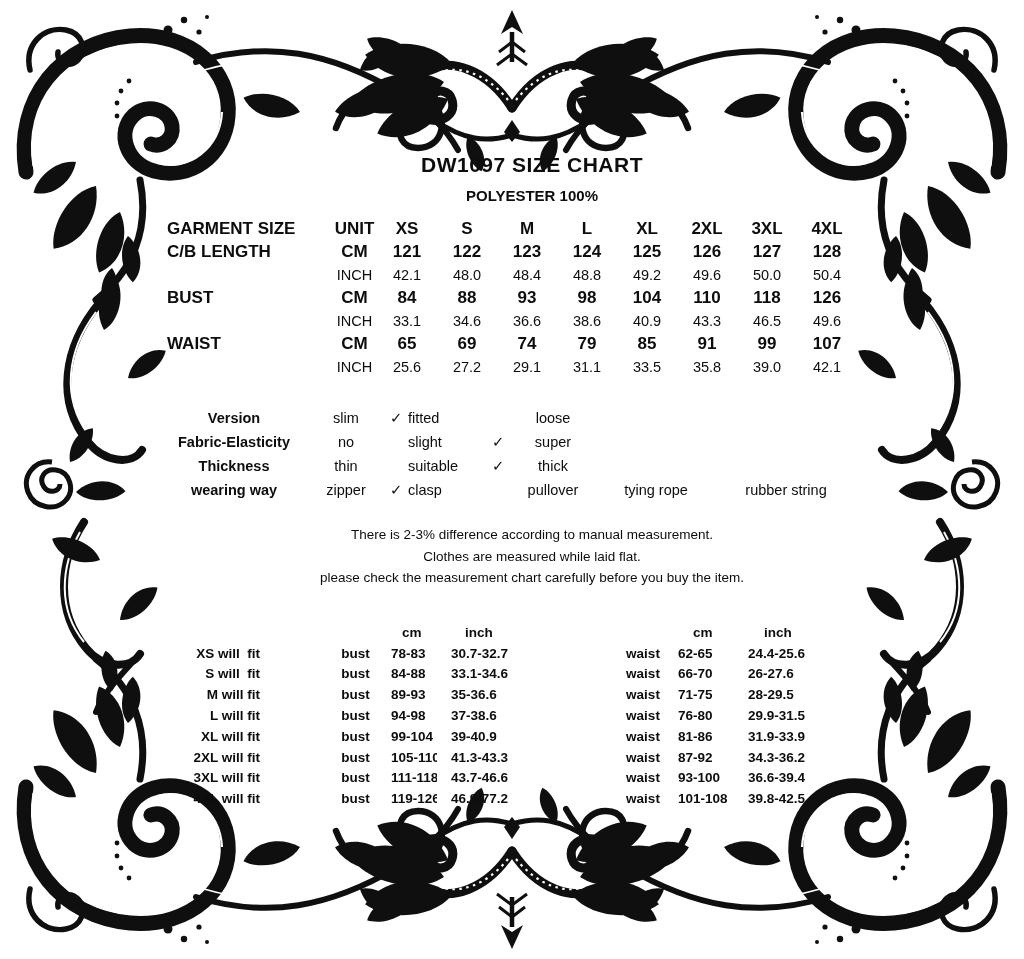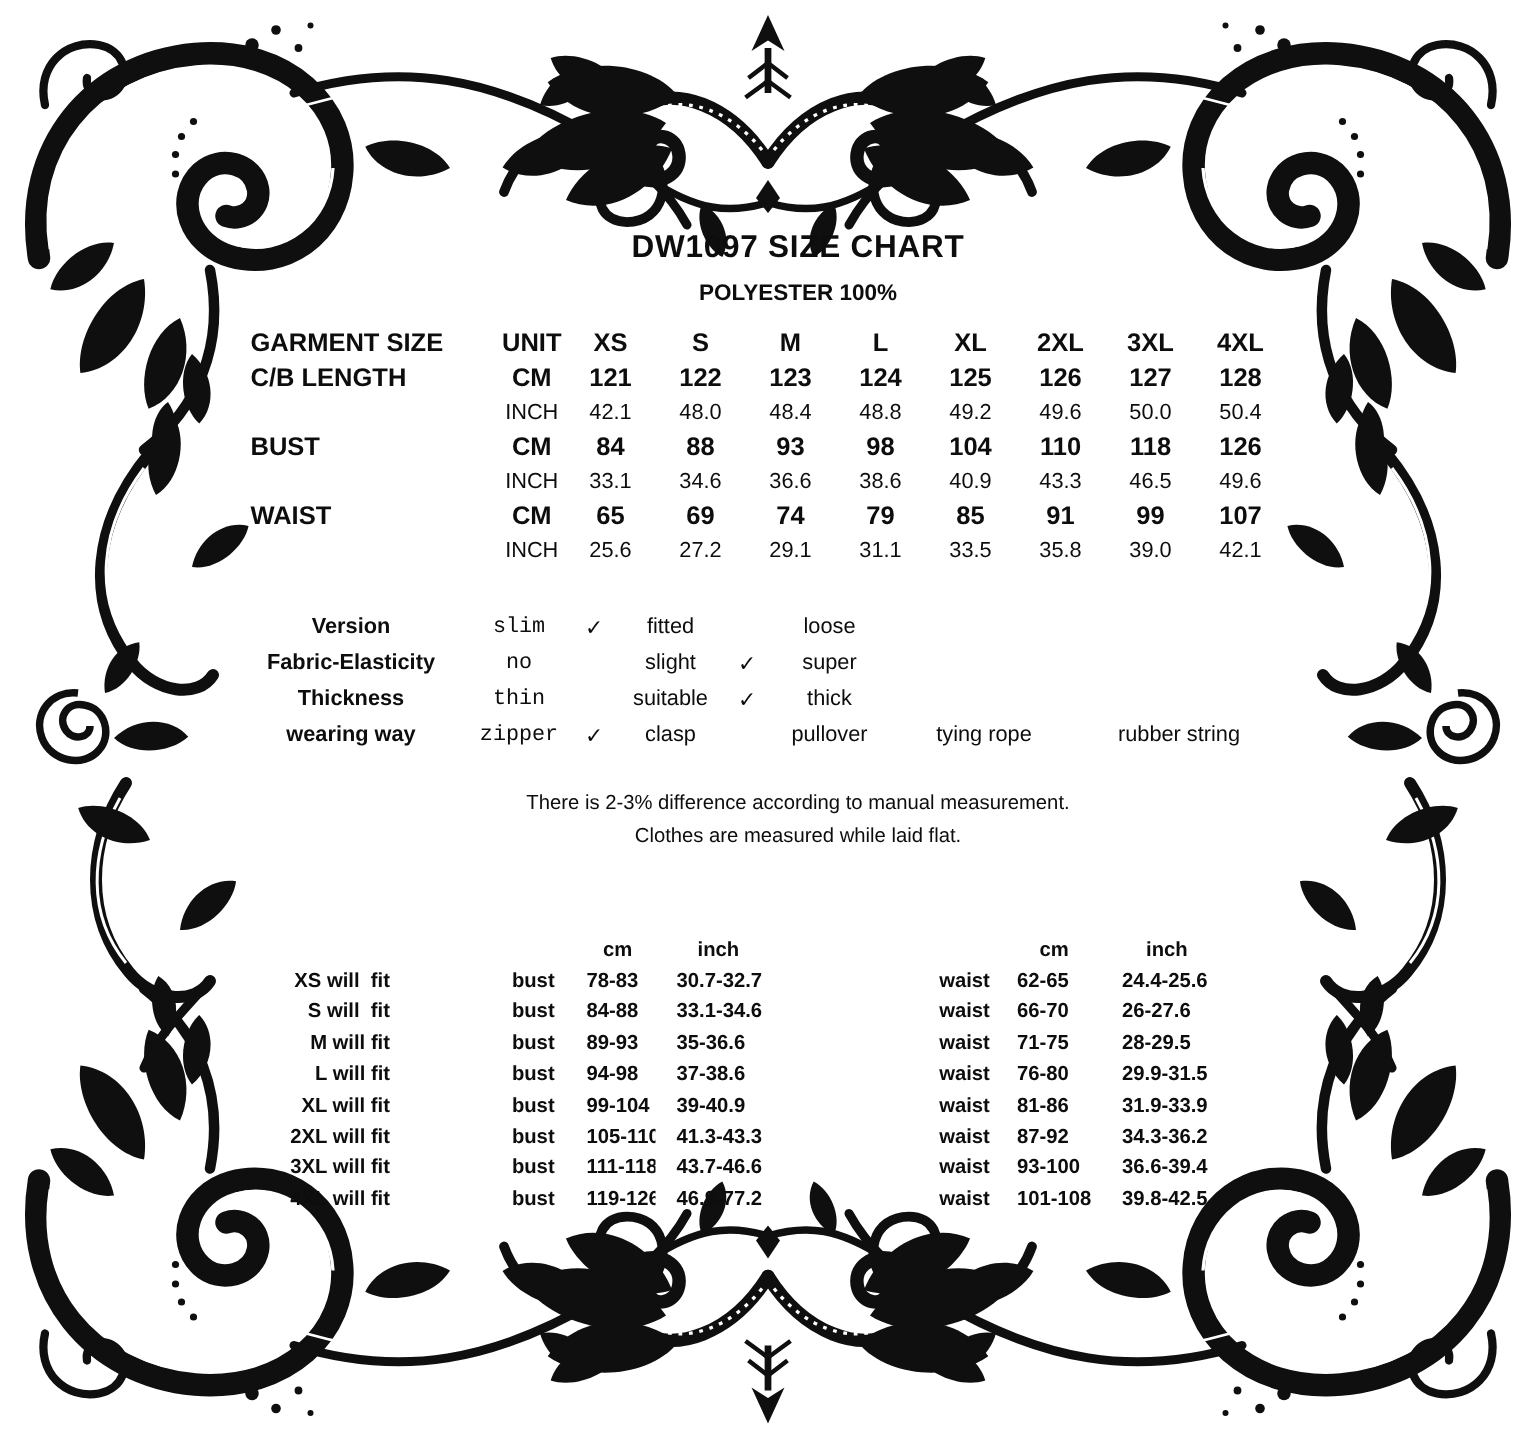--- a/index.html
+++ b/index.html
@@ -30,23 +30,23 @@
   .st-i { font-size:14.5px; font-weight:normal; height:22.5px; }
   .st-label { width:165px; text-align:left; }
   .st-unit  { width:45px; text-align:center; }
   .st-cell  { width:60px; text-align:center; }
   .st-cell:first-of-type { margin-left:8px; }
 
   
   .attrs { position:absolute; top:406px; left:160px; font-size:14.5px; }
   .at-row { display:flex; align-items:center; height:24px; white-space:nowrap; }
   .at-label { width:148px; text-align:center; font-weight:bold; }
-  .at-opt1 { width:76px;  text-align:center;font-family:Liberation Mono, monospace; }
+  .at-opt1 { width:76px;  text-align:center; }
   .at-chk1 { width:24px;  text-align:center; }
-  .at-opt2 { width:78px;  text-align:center; }
+  .at-opt2 { width:78px;  text-align:left; }
   .at-chk2 { width:24px;  text-align:center; }
   .at-opt3 { width:86px;  text-align:center; }
   .at-opt4 { width:120px; text-align:center; }
   .at-opt5 { width:140px; text-align:center; }
 
   
   .notes { position:absolute; top:524px; left:40px; width:984px; text-align:center; }
   .note-line { font-size:13.5px; line-height:21.5px; }
   .bg-heading { font-size:15px; font-weight:bold; margin-top:3px; }
 
@@ -274,20 +274,21 @@
       <div class="at-chk2"></div>
       <div class="at-opt3">pullover</div>
       <div class="at-opt4">tying rope</div>
       <div class="at-opt5">rubber string</div>
     </div>
   </div>
 
   <div class="notes">
     <div class="note-line">There is 2-3% difference according to manual measurement.</div>
     <div class="note-line">Clothes are measured while laid flat.</div>
+    <div class="note-line">please check the measurement chart carefully before you buy the item.</div>
   </div>
 
   <div class="guide">
     <div class="bg-row">
       <div class="bg-size"></div>
       <div class="bg-bust"></div>
       <div class="bg-bustcm bg-hcm1">cm</div>
       <div class="bg-bustinch bg-hinch1">inch</div>
       <div class="bg-waist"></div>
       <div class="bg-waistcm bg-hcm2">cm</div>

